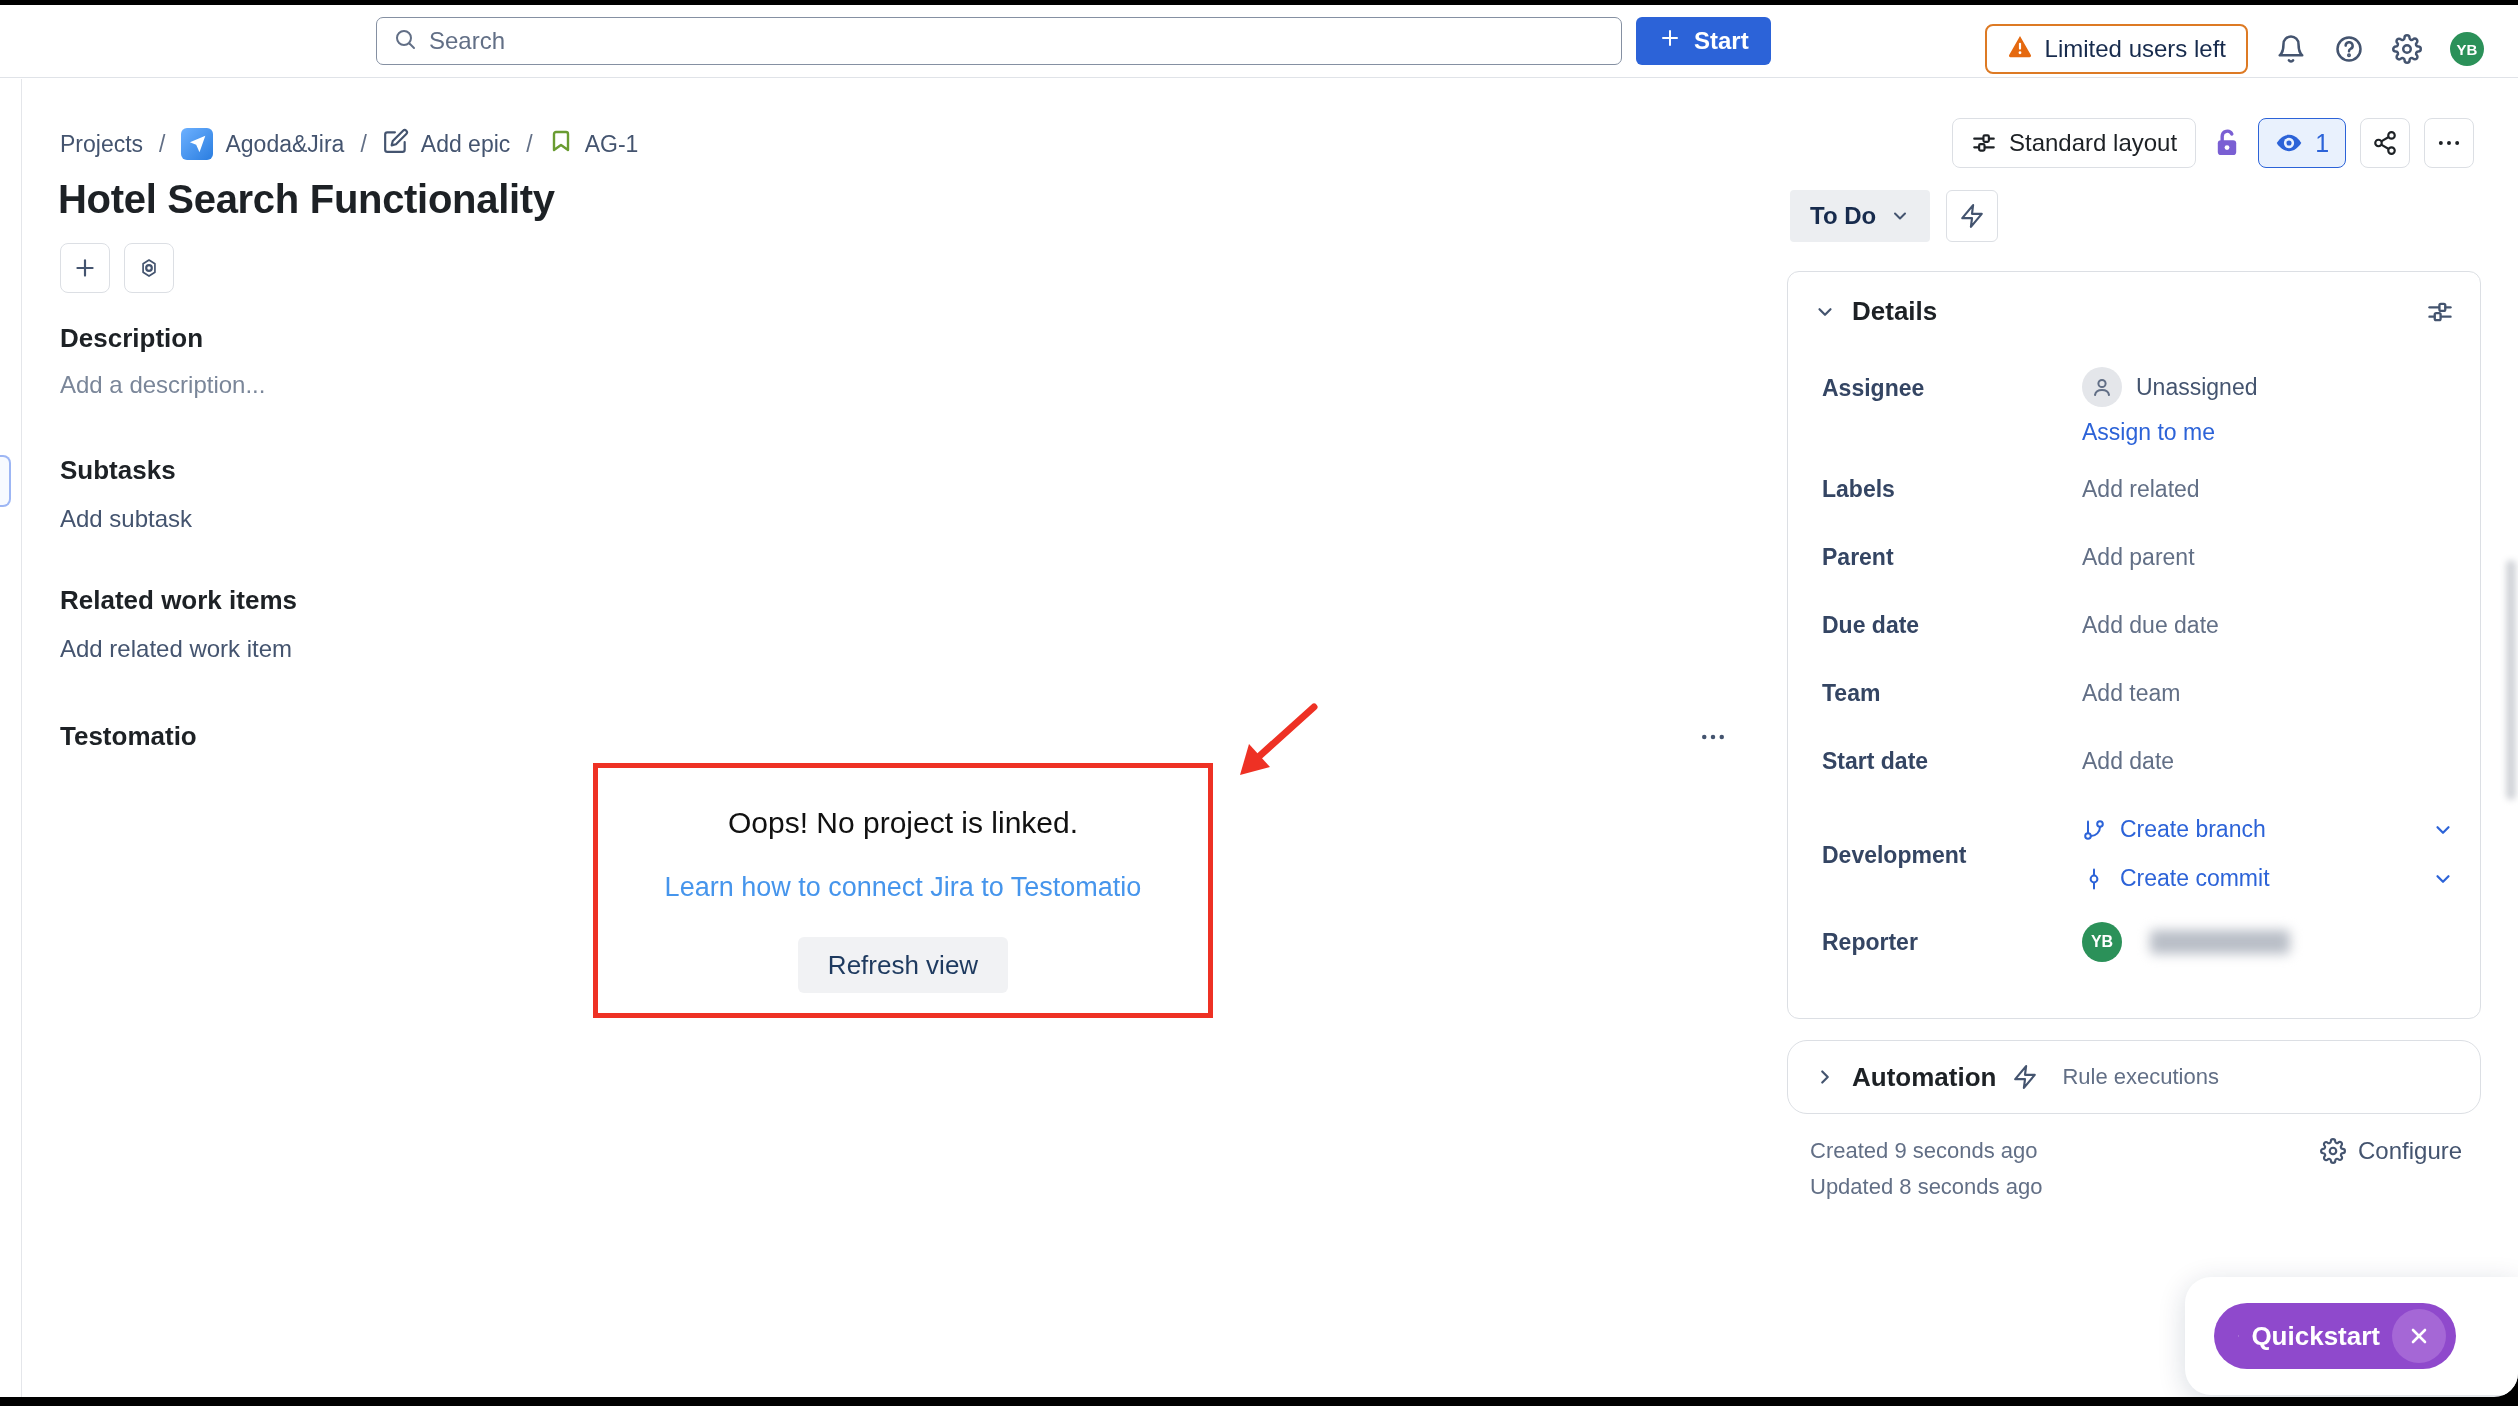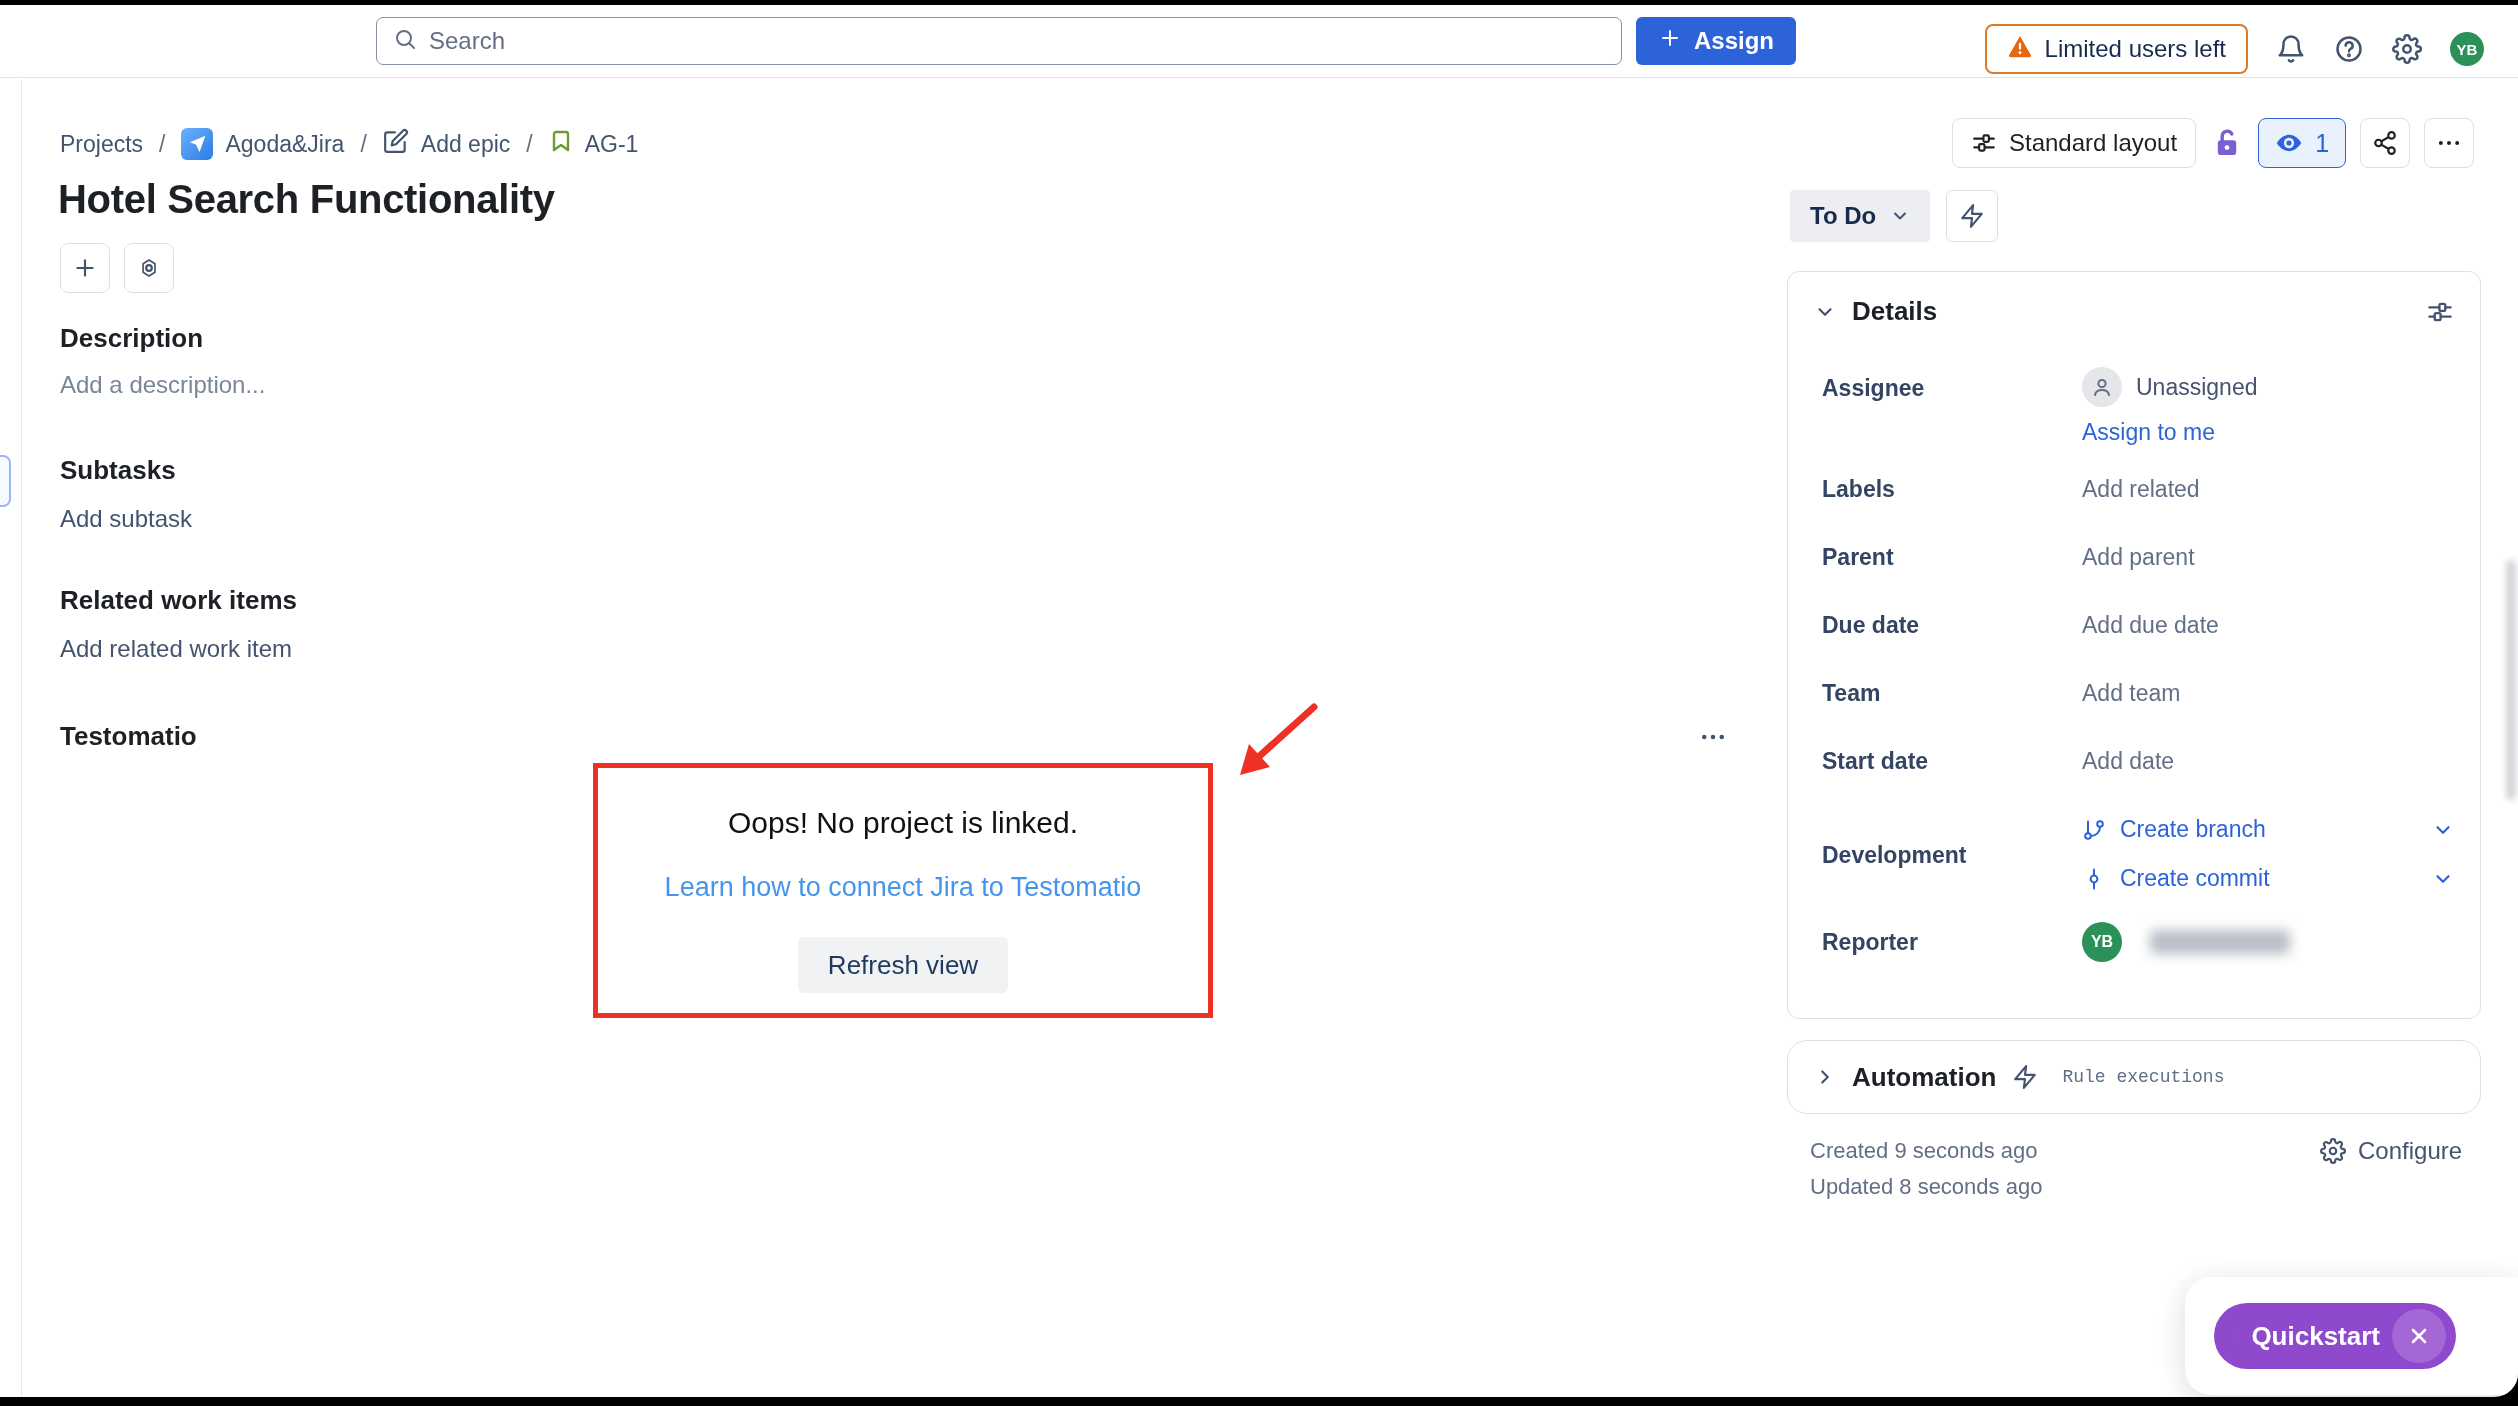--- a/index.html
+++ b/index.html
@@ -75,21 +75,21 @@
   .dev-row { margin-bottom:18px; align-items:flex-start; }
   .dev-links { flex:1; display:flex; flex-direction:column; gap:22px; }
   .dev-line { display:flex; align-items:center; gap:14px; color:#2c63d8; font-size:23px; font-weight:500; cursor:pointer; }
   .dev-line .grow { flex:1; }
   .rep-row { margin-bottom:0; margin-top:30px; }
   .rep-avatar { width:40px; height:40px; border-radius:50%; background:#2b9159; color:#fff; font-size:16px; font-weight:700; display:flex; align-items:center; justify-content:center; }
   .blur-name { width:140px; height:24px; margin-left:14px; border-radius:4px; background:#b9bec7; filter:blur(6px); }
 
   .automation-card { position:absolute; left:1787px; top:1035px; width:694px; height:74px; border:1.5px solid #dcdfe4; border-radius:20px; background:#fff; display:flex; align-items:center; padding:0 26px; gap:16px; cursor:pointer; }
   .automation-title { font-size:26px; font-weight:700; color:#1d2125; }
-  .automation-note { font-size:18px; color:#626f86; margin-left:8px;font-family:Liberation Mono, monospace; }
+  .automation-note { font-size:22px; color:#626f86; margin-left:8px; }
 
   .meta-block { position:absolute; left:1810px; top:1128px; font-size:22px; color:#626f86; line-height:36px; }
   .configure { position:absolute; left:2320px; top:1132px; display:flex; align-items:center; gap:12px; font-size:24px; color:#44546f; cursor:pointer; background:none; border:none; font-family:"Liberation Sans", sans-serif; }
 
   
   .qs-backdrop { position:absolute; left:2185px; top:1272px; width:333px; height:118px; background:#fff; border-radius:26px 0 0 26px; box-shadow:0 6px 28px rgba(9,30,66,.16); }
   .quickstart { position:absolute; left:2214px; top:1298px; width:242px; height:66px; background:#8f49cc; border:none; border-radius:34px; display:flex; align-items:center; gap:12px; padding:0 10px 0 24px; cursor:pointer; font-family:"Liberation Sans", sans-serif; }
   .qs-label { color:#fff; font-size:26px; font-weight:700; flex:1; text-align:left; }
   .qs-close { width:54px; height:54px; border-radius:50%; background:#a567d6; border:none; display:flex; align-items:center; justify-content:center; color:#fff; cursor:pointer; flex:none; }
 </style>
@@ -109,21 +109,21 @@
         </span>
         <input type="text" placeholder="Search" style="">
       </div>
       <button class="create-btn">
         <span>
           <svg width="24" height="24" viewBox="0 0 24 24" fill="none" stroke="#fff" stroke-width="2" stroke-linecap="round">
               <line x1="12" y1="5" x2="12" y2="19"></line>
               <line x1="5" y1="12" x2="19" y2="12"></line>
             </svg>
         </span>
-        <span>Assign</span>
+        <span>Start</span>
       </button>
       <div class="header-right">
         <button class="warning-chip">
           <span>
             <svg width="26" height="26" viewBox="0 0 24 24">
                 <path d="M12 2.8 22 20.2a1.4 1.4 0 0 1-1.2 2.1H3.2A1.4 1.4 0 0 1 2 20.2Z" fill="#e56910"></path>
                 <rect x="11" y="9" width="2" height="6.4" rx="1" fill="#fff"></rect>
                 <circle cx="12" cy="18.2" r="1.3" fill="#fff"></circle>
               </svg>
           </span>

